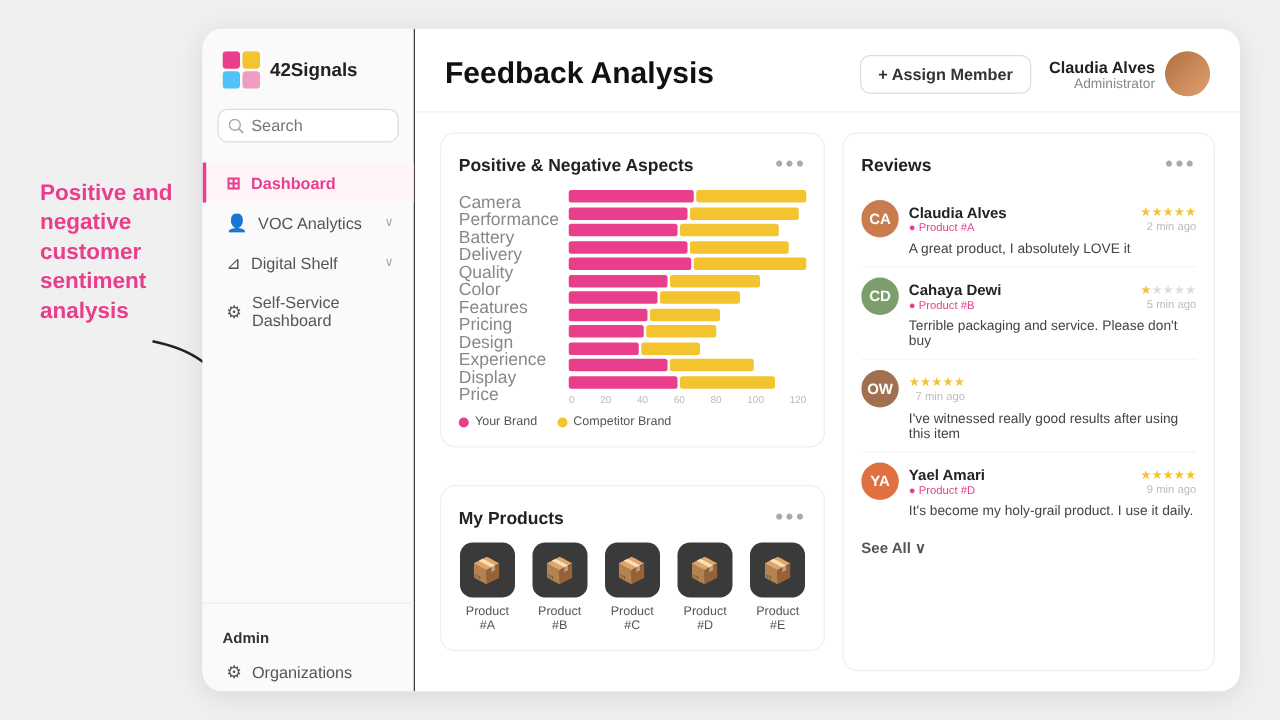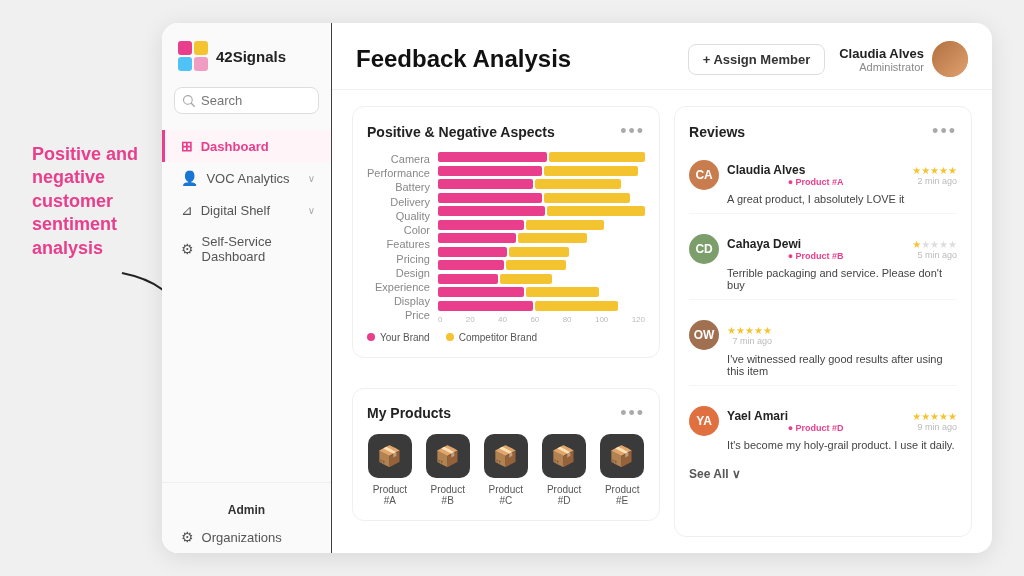--- a/index.html
+++ b/index.html
@@ -110,21 +110,20 @@
       background: #fff5f9;
     }
     .nav-item .chevron { margin-left: auto; font-size: 10px; color: #aaa; }
     .nav-icon { font-size: 14px; }
     .sidebar-divider { border: none; border-top: 1px solid #eee; margin: 12px 0; }
     .sidebar-section-title {
       padding: 8px 16px 4px 16px;
       font-size: 12px;
       font-weight: 700;
       color: #333;
-      text-align: center;
     }
     
     .main-content {
       flex: 1;
       display: flex;
       flex-direction: column;
       overflow: hidden;
     }
     .header {
       display: flex;
@@ -219,23 +218,23 @@
       display: flex;
       gap: 8px;
     }
     .chart-labels {
       display: flex;
       flex-direction: column;
       justify-content: space-between;
       padding: 2px 0;
     }
     .chart-label {
-      font-size: 11px;
+      font-size: 14px;
       color: #888;
-      text-align: right;
+      text-align: left;
       line-height: 1;
     }
     .chart-bars {
       flex: 1;
       display: flex;
       flex-direction: column;
       gap: 3.5px;
       position: relative;
     }
     .bar-row {
@@ -310,21 +309,21 @@
     
     .reviews-card {
       flex: 1;
       overflow: hidden;
       display: flex;
       flex-direction: column;
     }
     .review-list {
       display: flex;
       flex-direction: column;
-      gap: 12px;
+      gap: 0;
       overflow-y: auto;
     }
     .review-item {
       padding: 8px 0;
       border-bottom: 1px solid #f5f5f5;
     }
     .review-item:last-child { border-bottom: none; }
     .review-top {
       display: flex;
       align-items: center;
@@ -336,21 +335,21 @@
       flex-shrink: 0;
       display: flex;
       align-items: center;
       justify-content: center;
       font-size: 12px;
       font-weight: 700;
       color: #fff;
     }
     .review-meta { flex: 1; }
     .review-name { font-size: 12px; font-weight: 700; color: #222; }
-    .review-product { font-size: 9px; font-weight: 700; text-align: center; }
+    .review-product { font-size: 9px; font-weight: 400; }
     .review-right { text-align: right; }
     .stars { color: #f4c430; font-size: 10px; }
     .review-time { font-size: 9px; color: #bbb; }
     .review-text { font-size: 11px; color: #444; padding-left: 38px; }
     .see-all {
       text-align: left;
       font-size: 12px;
       color: #555;
       font-weight: 600;
       cursor: pointer;

